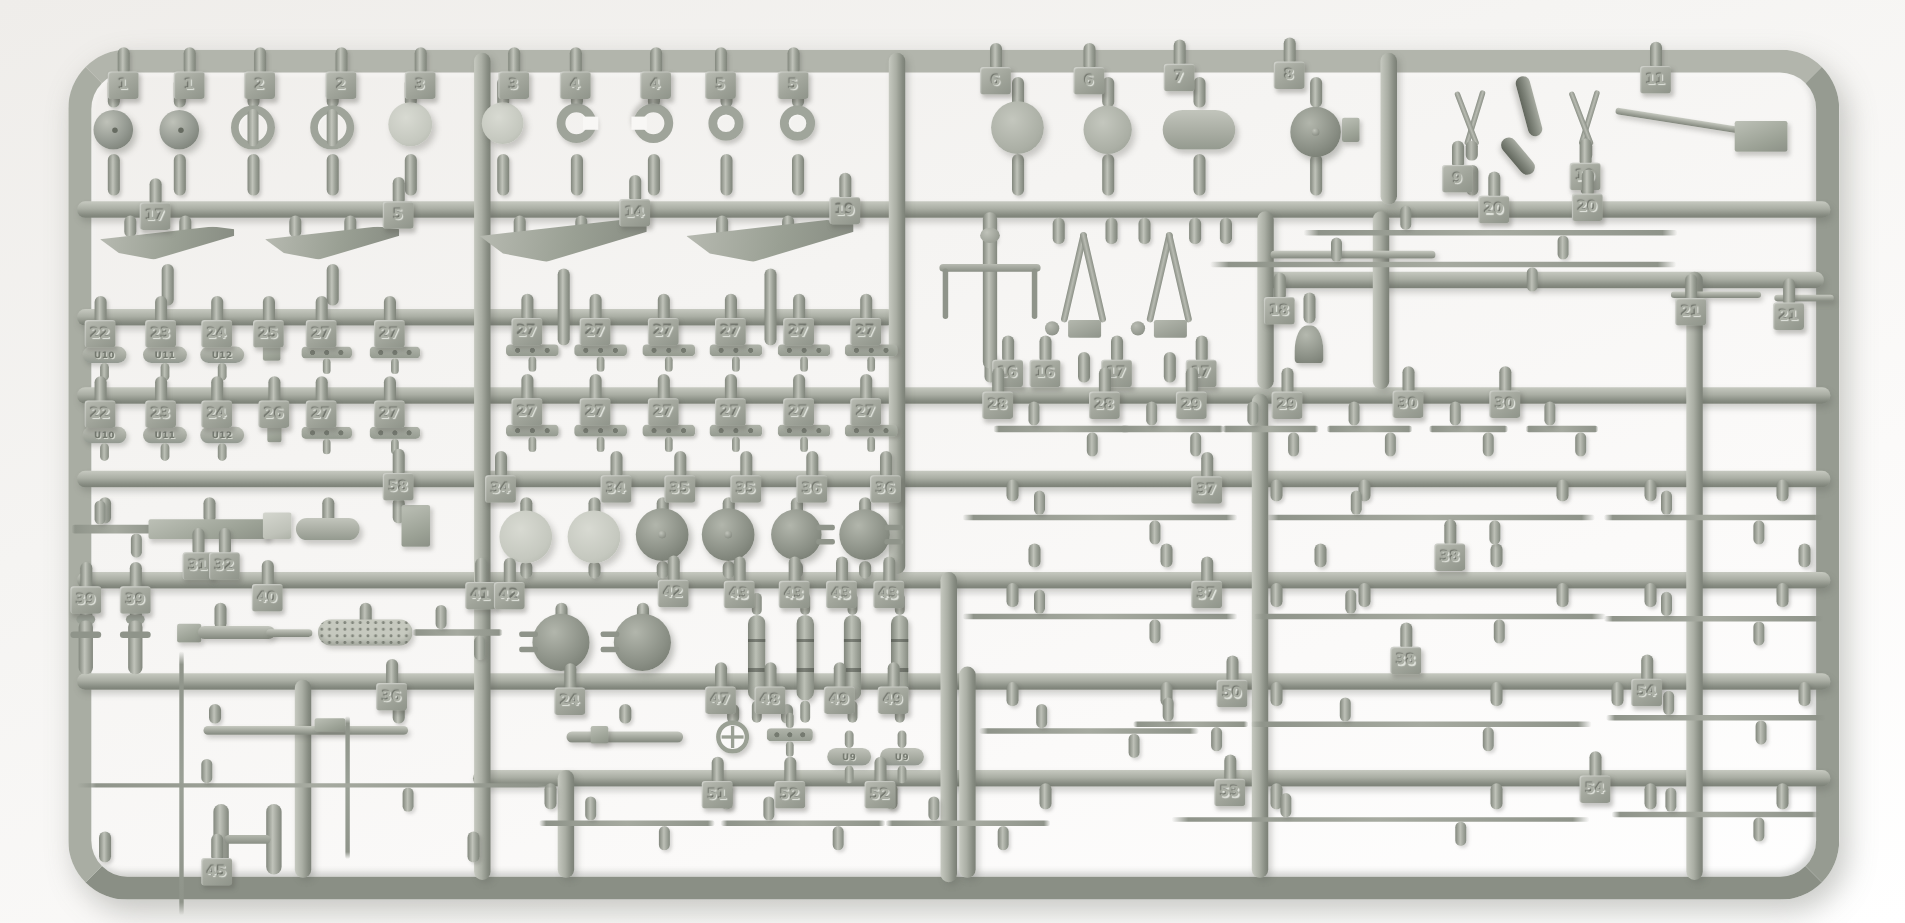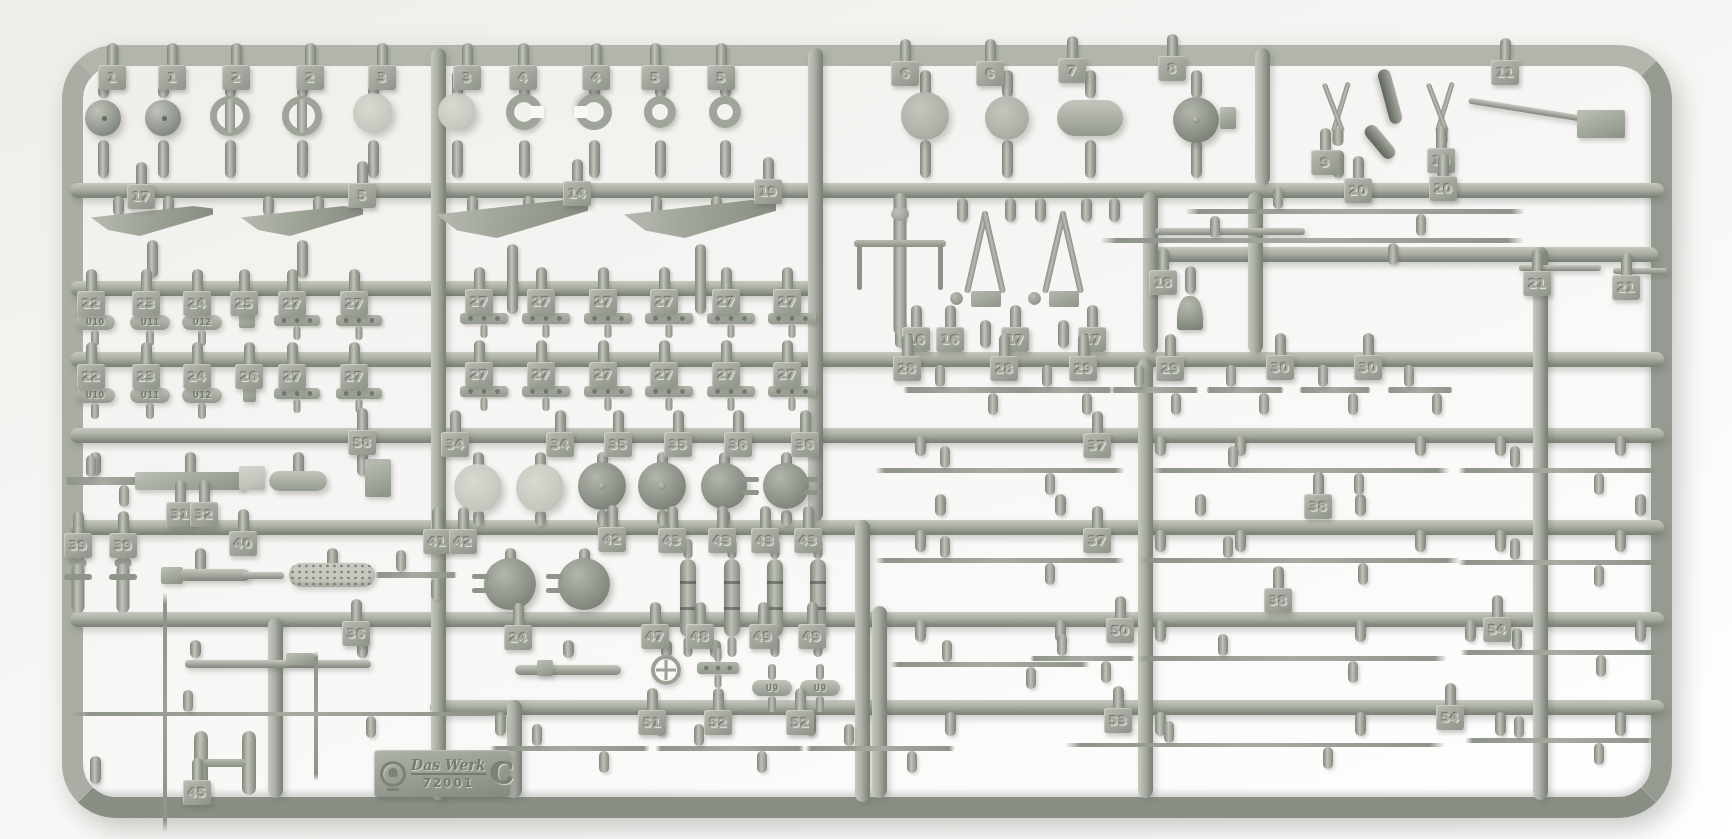--- a/index.html
+++ b/index.html
@@ -617,21 +617,13 @@
       <div class="tag" style="left: 704px; top: 710px;">52</div>
       <div class="st" style="left: 795px; top: 688px; height: 26px;"></div>
       <div class="tag" style="left: 786px; top: 710px;">52</div>
       <div class="st" style="left: 1113px; top: 686px; height: 26px;"></div>
       <div class="tag" style="left: 1104px; top: 708px;">53</div>
       <div class="st" style="left: 1445px; top: 683px; height: 26px;"></div>
       <div class="tag" style="left: 1436px; top: 705px;">54</div>
       <div class="st" style="left: 192px; top: 758px; height: 26px;"></div>
       <div class="tag" style="left: 183px; top: 780px;">45</div>
     </div>
-  <div class="plate">
-    <div class="blogo"></div>
-    <div class="btxt">
-      <div class="bname">Das Werk</div>
-      <div class="bnum">72001</div>
-    </div>
-    <div class="bletter">C</div>
-  </div>
 </div>
 
 </body></html>

